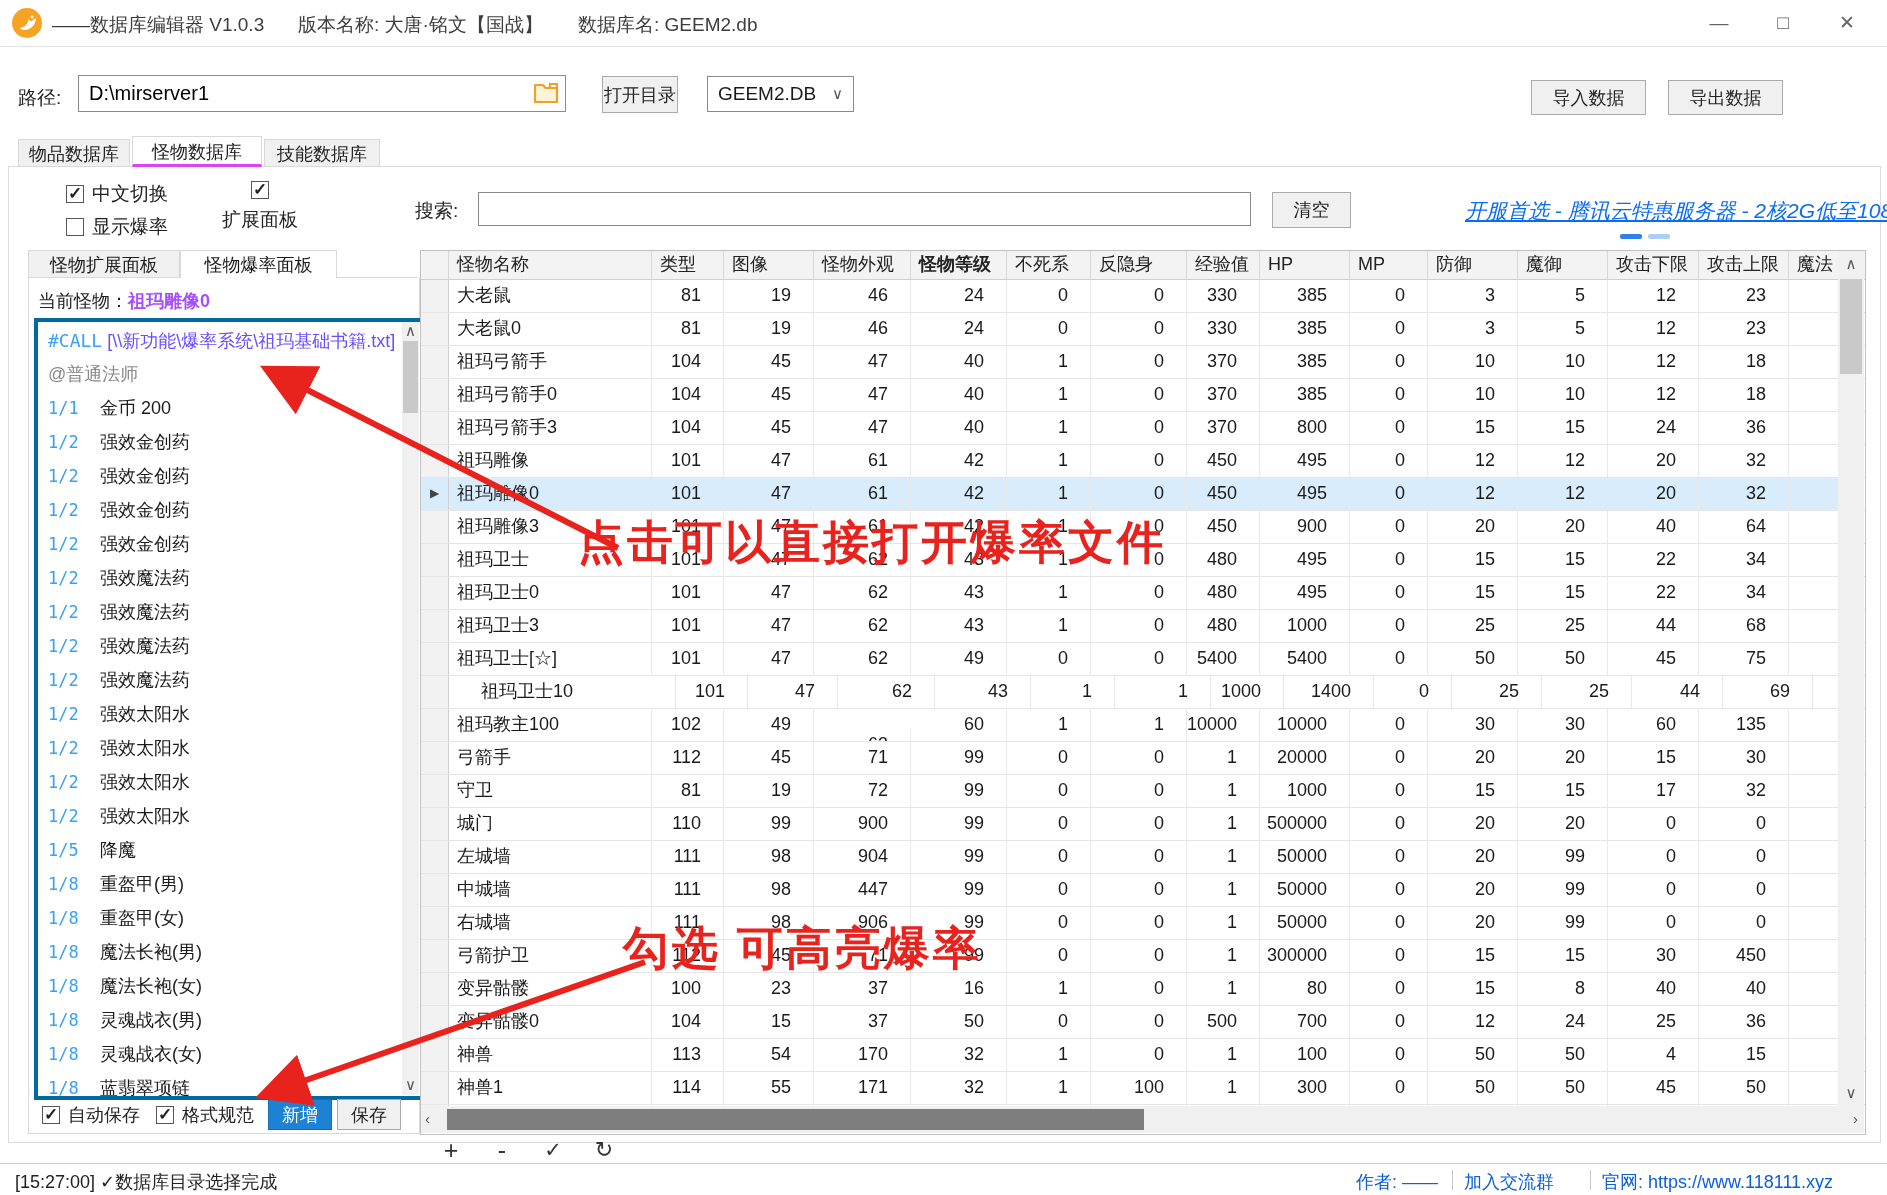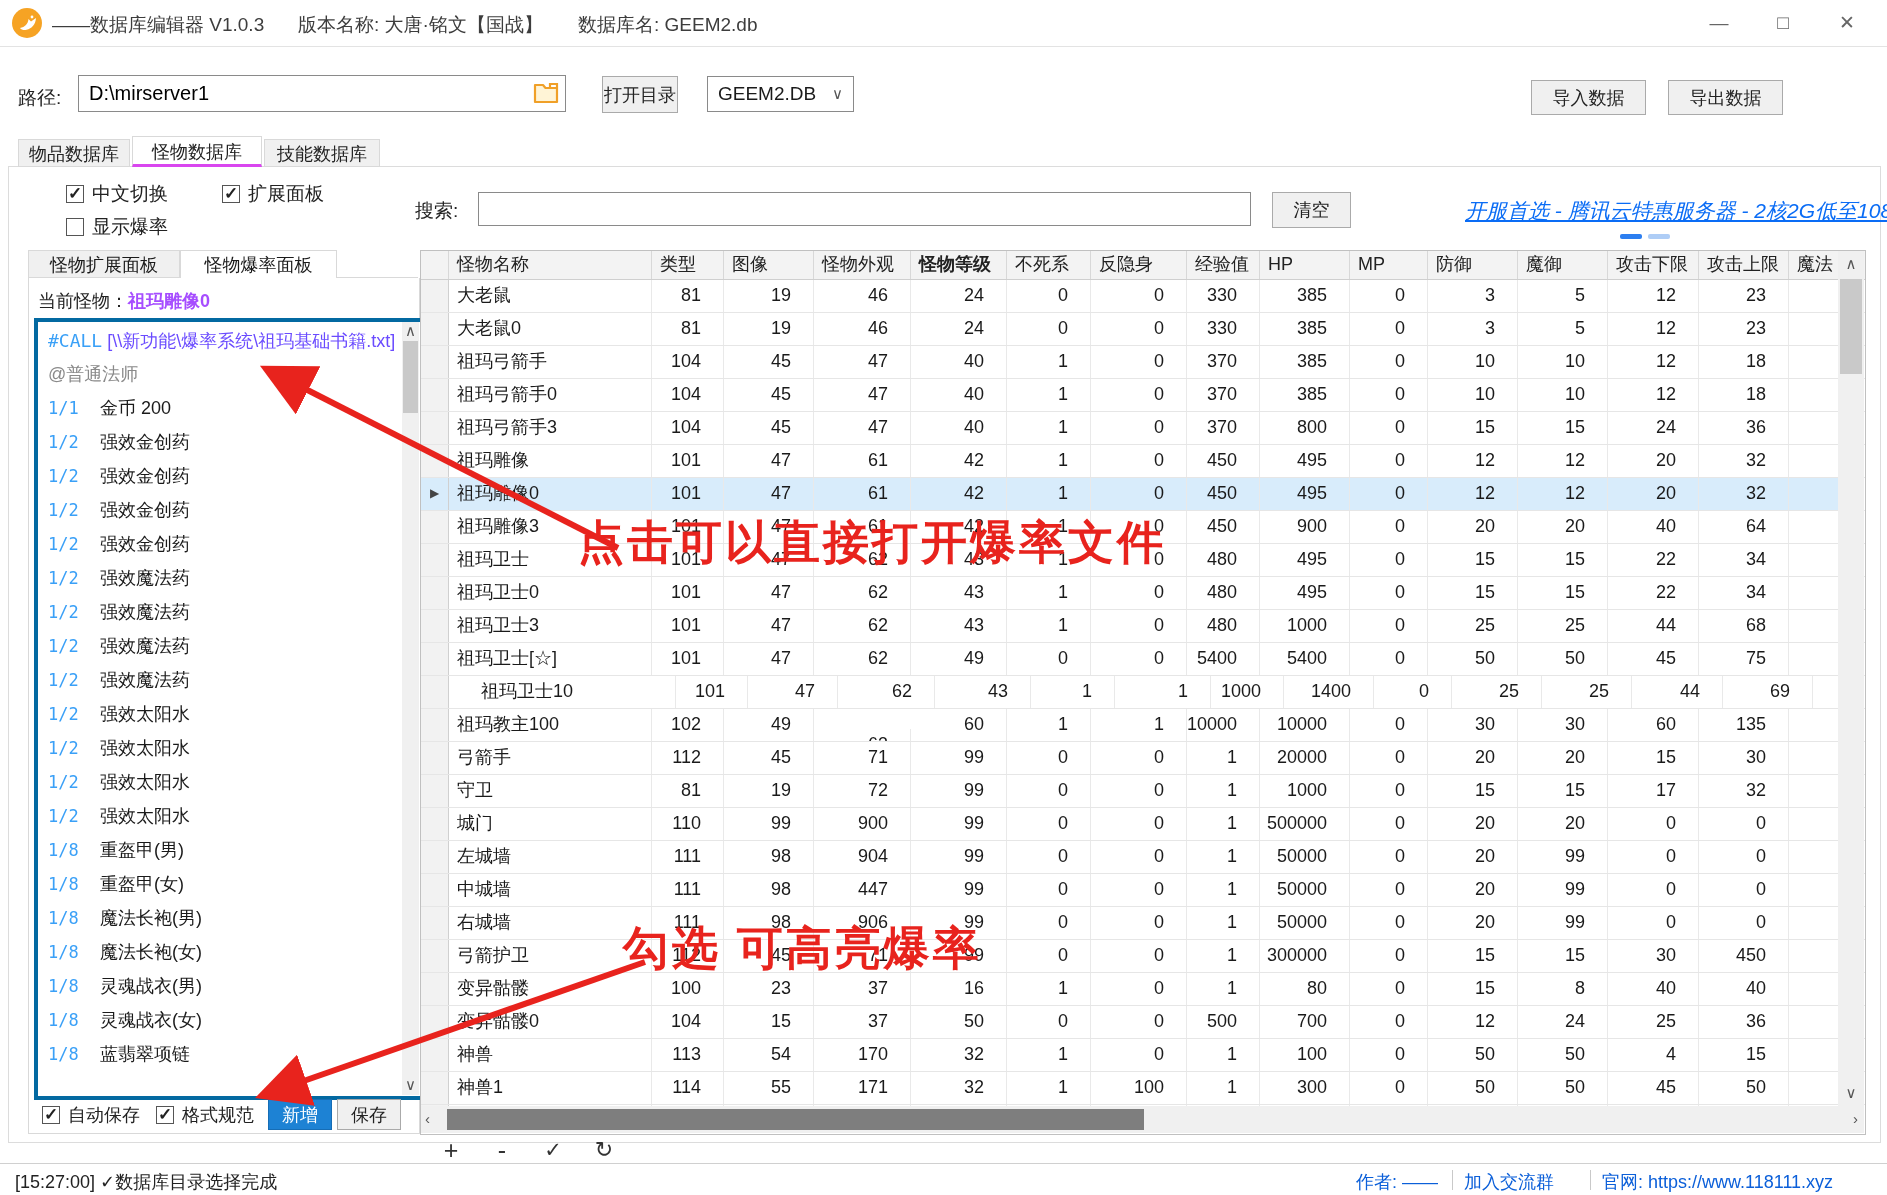--- a/index.html
+++ b/index.html
@@ -112,21 +112,21 @@
 
 <div class="abs tabpage"></div>
 <div class="abs tab" style="left:18px;top:139px;width:112px;">物品数据库</div>
 <div class="abs tab active" style="left:132px;top:136px;width:130px;">怪物数据库</div>
 <div class="abs tab" style="left:264px;top:139px;width:116px;">技能数据库</div>
 
 <div class="abs cbrow" style="left:66px;top:181px;">
   <span class="cb checked"></span>
   <span>中文切换</span>
 </div>
-<div class="abs cbrow" style="left:222px;top:181px;">
+<div class="abs cbrow" style="left:222px;top:181px;flex-direction:column;">
   <span class="cb checked"></span>
   <span>扩展面板</span>
 </div>
 <div class="abs cbrow" style="left:66px;top:214px;">
   <span class="cb"></span>
   <span>显示爆率</span>
 </div>
 
 <div class="abs label" style="left:415px;top:198px;">搜索:</div>
 <input class="abs textbox" style="left: 478px; top: 192px; width: 773px; height: 34px;" value="">
@@ -191,20 +191,24 @@
         <span class="rate">1/2</span>
         <span class="iname">强效太阳水</span>
       </div>
       <div class="ditem">
         <span class="rate">1/2</span>
         <span class="iname">强效太阳水</span>
       </div>
       <div class="ditem">
         <span class="rate">1/2</span>
         <span class="iname">强效太阳水</span>
+      </div>
+      <div class="ditem">
+        <span class="rate">1/5</span>
+        <span class="iname">降魔</span>
       </div>
       <div class="ditem">
         <span class="rate">1/8</span>
         <span class="iname">重盔甲(男)</span>
       </div>
       <div class="ditem">
         <span class="rate">1/8</span>
         <span class="iname">重盔甲(女)</span>
       </div>
       <div class="ditem">

